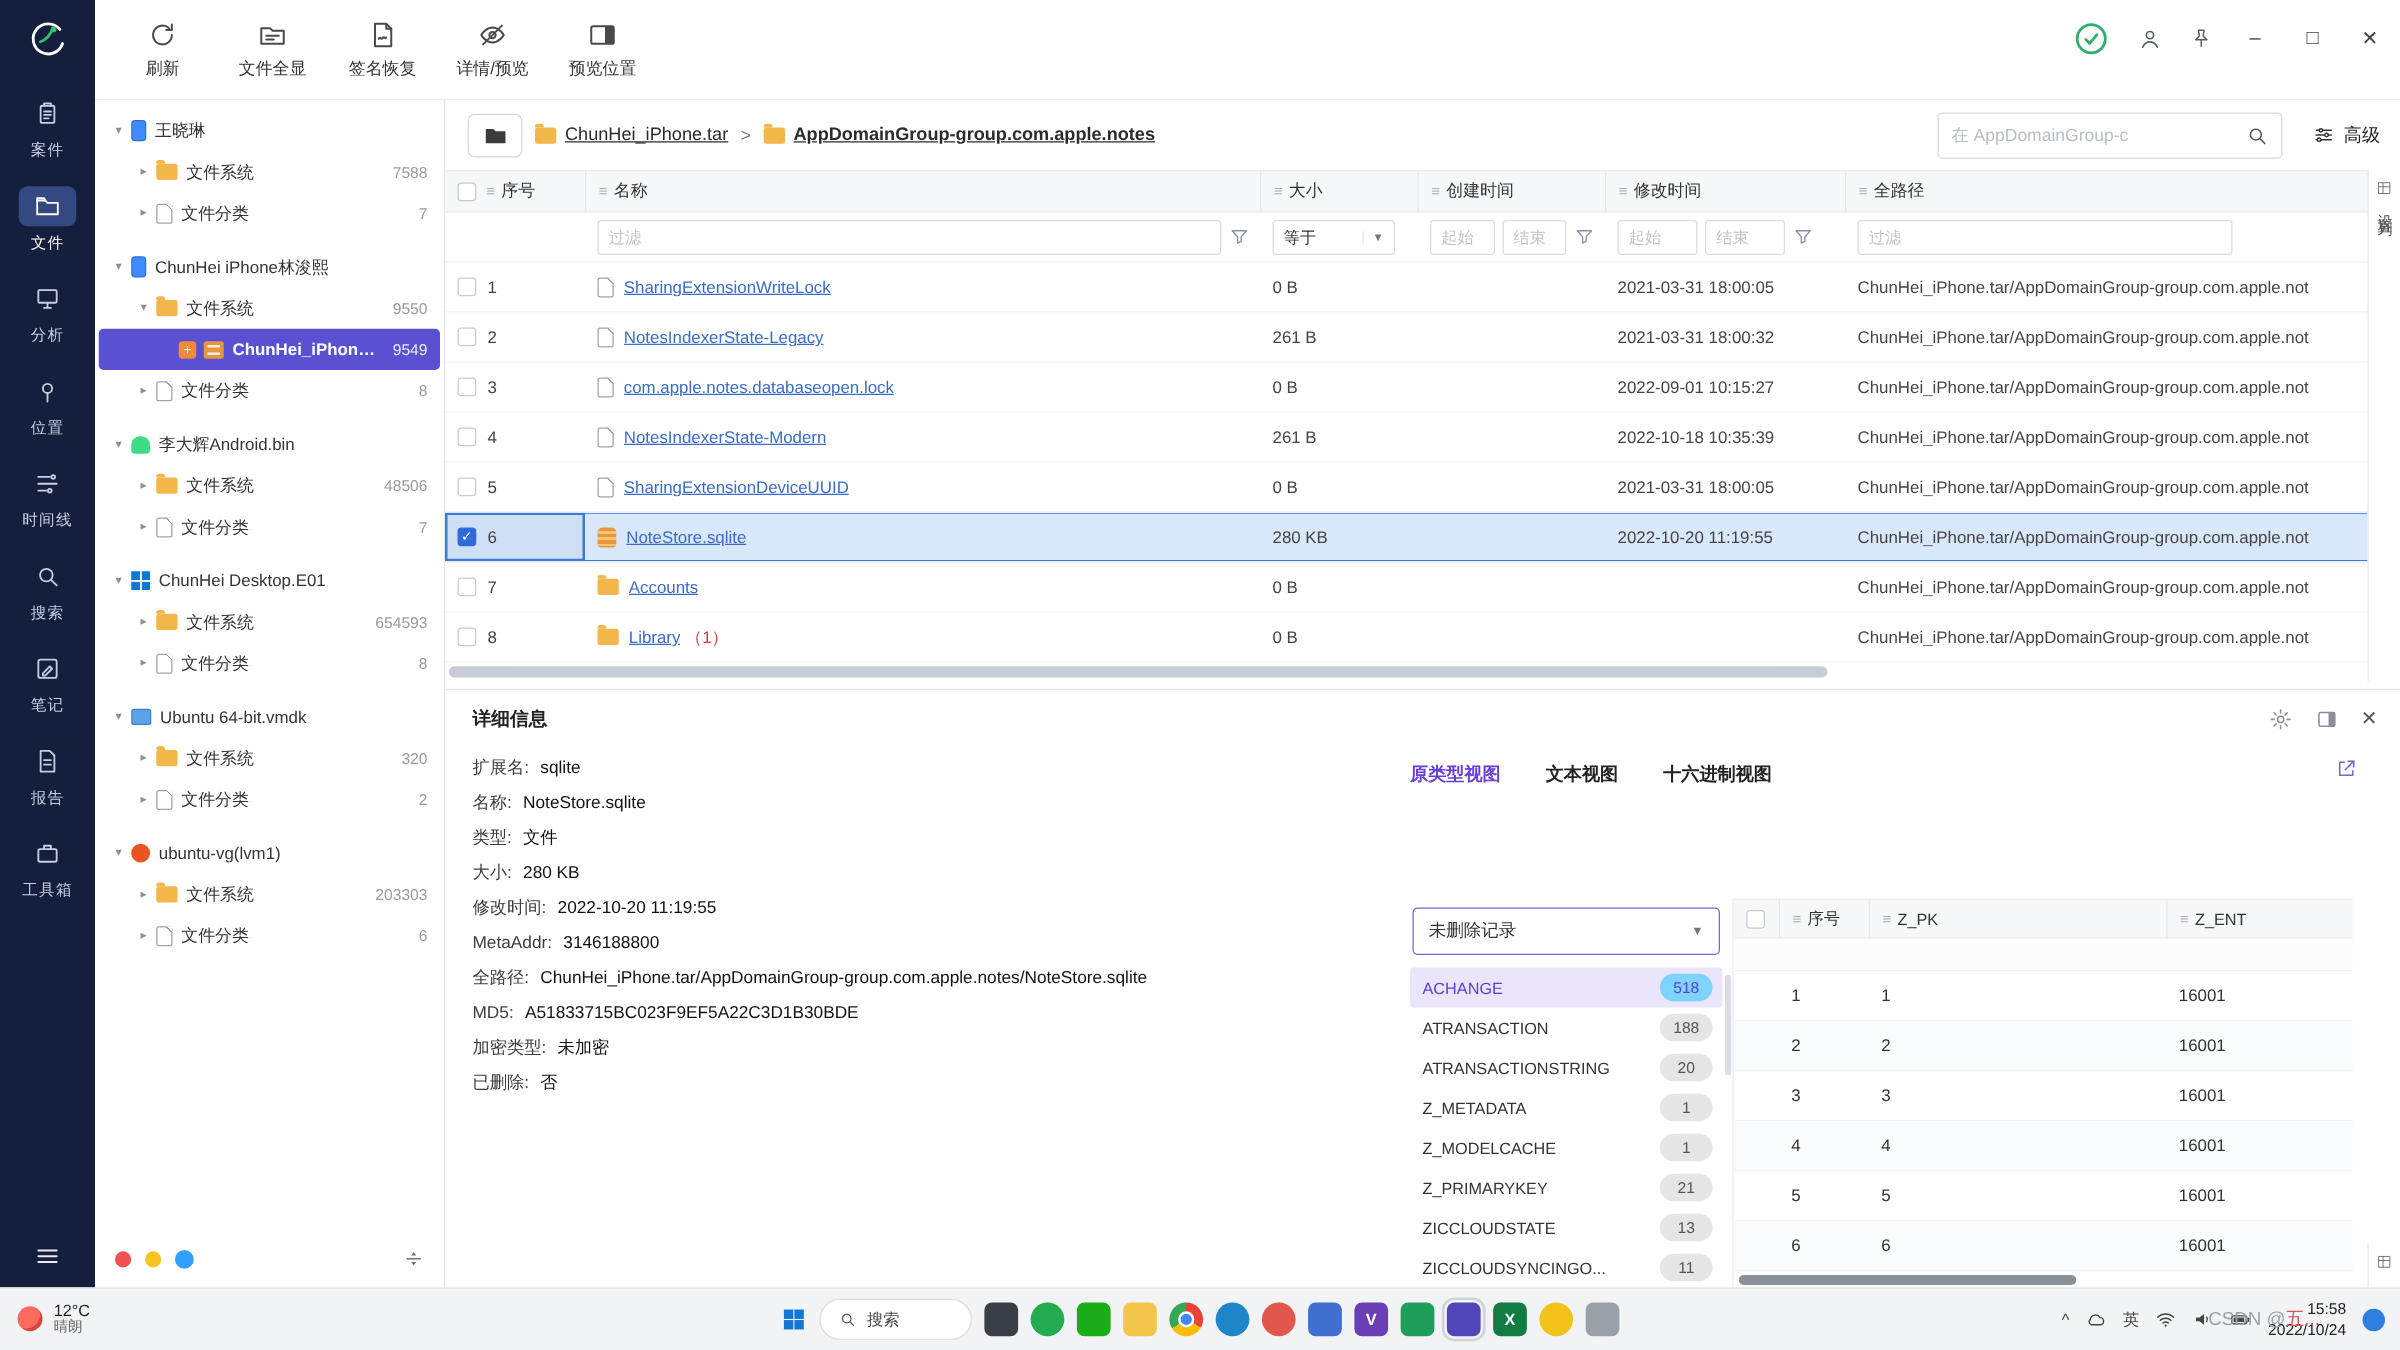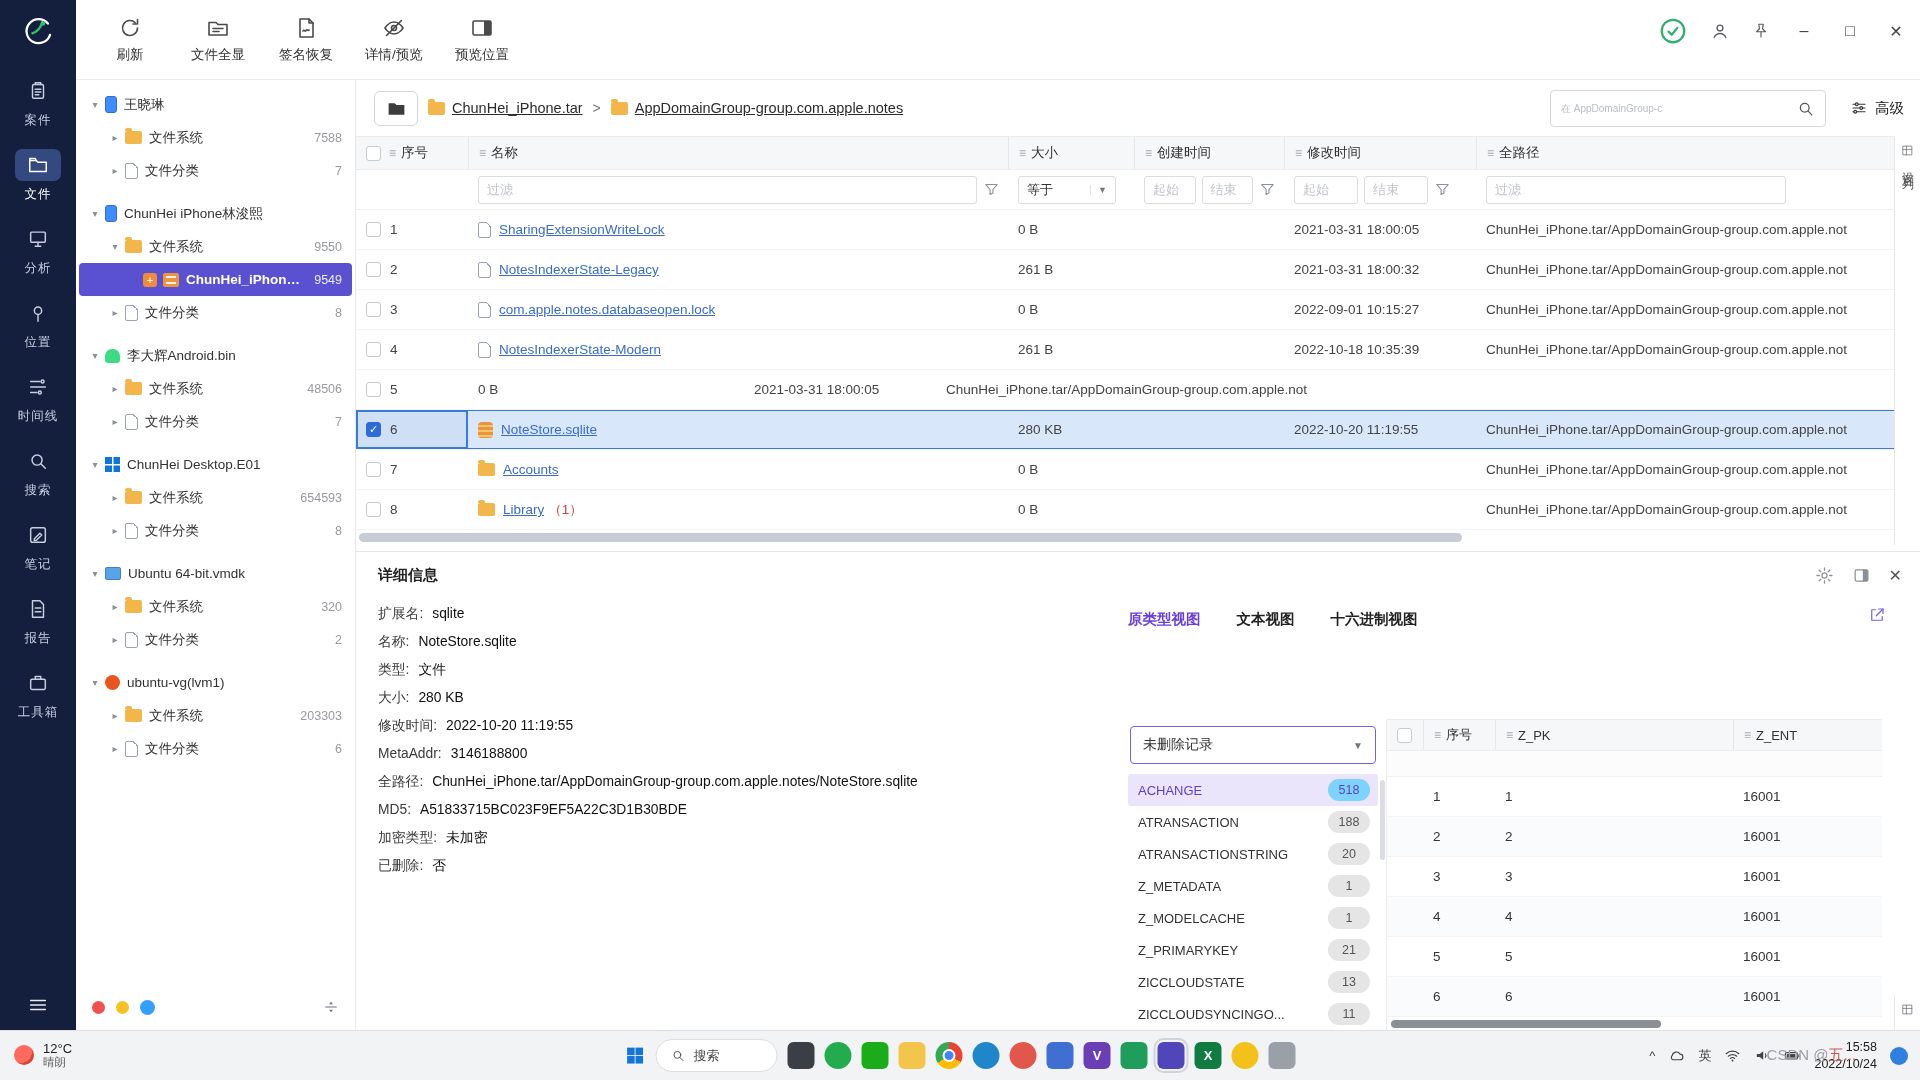--- a/index.html
+++ b/index.html
@@ -64,24 +64,24 @@
   .i-windows { width:15px; height:15px; background:linear-gradient(#fff,#fff) center/1.5px 100% no-repeat, linear-gradient(#fff,#fff) center/100% 1.5px no-repeat, #1275d8; }
   .i-vm { width:16px; height:13px; background:#5aa3e8; border:1px solid #3f7fc4; border-radius:2px; }
   .i-ubuntu { width:15px; height:15px; background:#e95420; border-radius:50%; }
 
   
   .main { flex:1; display:flex; flex-direction:column; min-width:0; }
   .crumbbar { height:56px; display:flex; align-items:center; padding:0 16px 0 18px; gap:10px; flex-shrink:0; }
   .bigfolder { width:44px; height:35px; border:1px solid #d6d6d6; border-radius:6px; display:flex; align-items:center; justify-content:center; cursor:pointer; color:#3c3c3c; }
   .crumb { display:flex; align-items:center; gap:7px; cursor:pointer; }
   .crumb .clabel { color:#2b2b2b; text-decoration:underline; font-size:14.5px; white-space:nowrap; }
-  .crumb.bold .clabel { font-weight:normal; }
+  .crumb.bold .clabel { font-weight:bold; }
   .csep { color:#777; font-size:14px; }
   .searchbox { margin-left:auto; width:276px; height:37px; border:1px solid #d9d9d9; border-radius:4px; display:flex; align-items:center; padding:0 10px; gap:8px; }
-  .searchbox input { border:none; outline:none; flex:1; font-size:10px; font-family:inherit; color:#333; min-width:0; }
+  .searchbox input { border:none; outline:none; flex:1; font-size:14px; font-family:inherit; color:#333; min-width:0; }
   .searchbox input::placeholder { color:#b9bdc6; }
   .searchbox .svgi { width:19px; height:19px; color:#555; }
   .advanced { display:flex; align-items:center; gap:7px; font-size:14.5px; color:#222; cursor:pointer; margin-left:14px; white-space:nowrap; }
 
   .tablezone { display:flex; flex-shrink:0; }
   .tablecols { flex:1; min-width:0; }
   .lih { color:#a6aab4; font-size:12px; margin-right:5px; }
   .thead { height:34px; background:#f6f7f9; border-top:1px solid #ececec; border-bottom:1px solid #ececec; display:flex; align-items:center; font-size:13.5px; color:#333; }
   .hc { display:flex; align-items:center; height:100%; padding-left:10px; border-left:1px solid #e7e7ea; white-space:nowrap; overflow:hidden; }
   .hc:first-child { border-left:none; }
@@ -689,20 +689,24 @@
                       <span class="celltxt">2022-10-18 10:35:39</span>
                     </div>
                     <div class="hc c-path">
                       <span class="celltxt">ChunHei_iPhone.tar/AppDomainGroup-group.com.apple.not</span>
                     </div>
                   </div>
                   <div class="trow">
                     <div class="hc c-no">
                       <span class="cb"></span>
                       <span>5</span>
+                    </div>
+                    <div class="hc c-name">
+                      <span class="nic i-doc"></span>
+                      <span class="flink">SharingExtensionDeviceUUID</span>
                     </div>
                     <div class="hc c-size">
                       <span class="celltxt">0 B</span>
                     </div>
                     <div class="hc c-ct">
                       <span class="celltxt"></span>
                     </div>
                     <div class="hc c-mt">
                       <span class="celltxt">2021-03-31 18:00:05</span>
                     </div>

